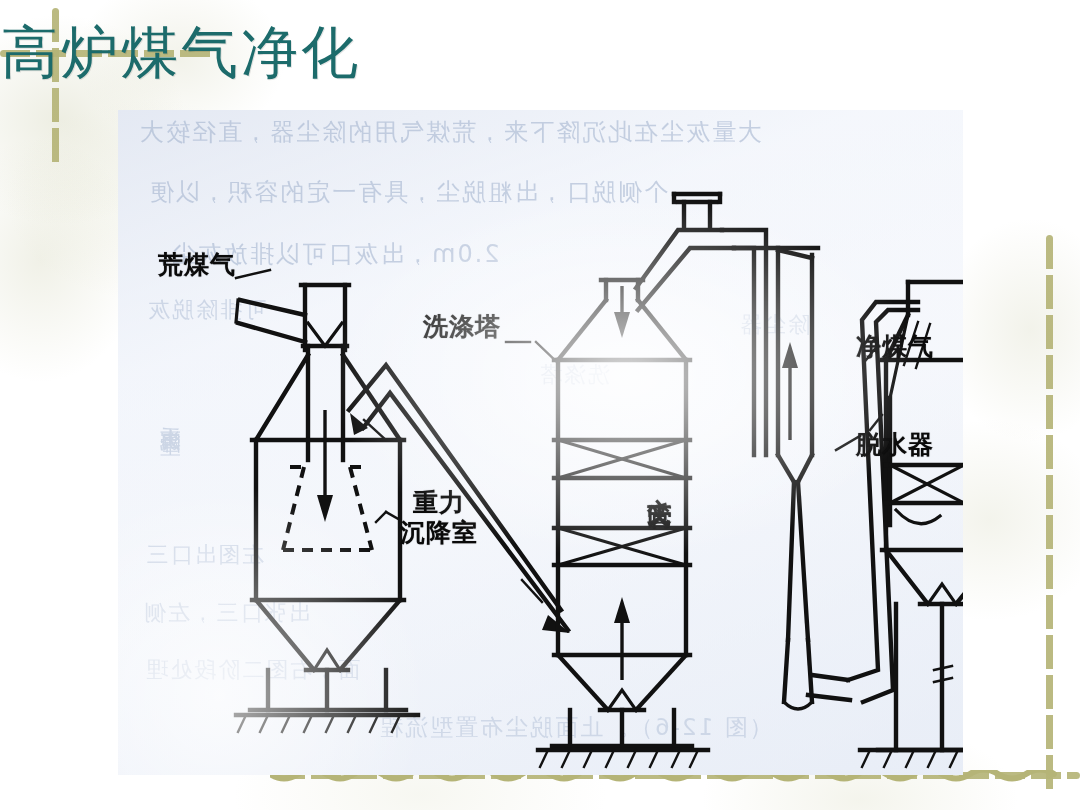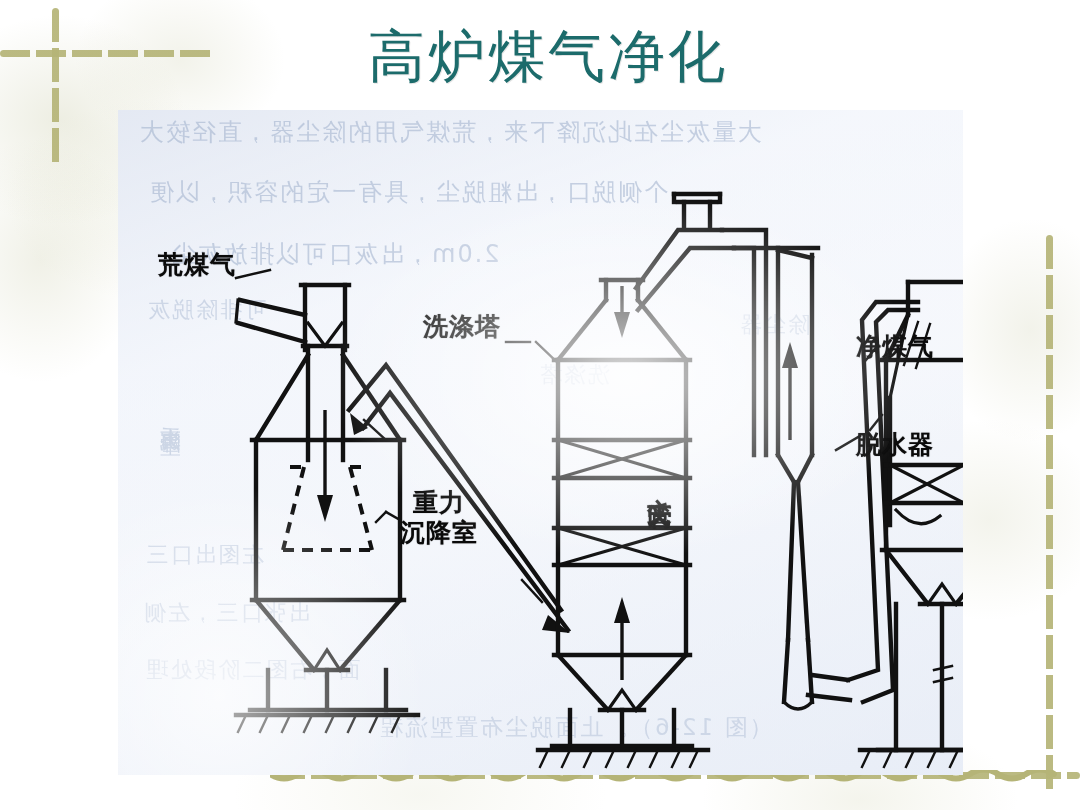--- a/index.html
+++ b/index.html
@@ -60,25 +60,25 @@
     left: 270px;
     top: 770px;
     width: 790px;
     height: 16px;
     overflow: hidden;
   }
 
   
   #title {
     position: absolute;
-    left: 16px; right: 0;
+    left: 1px; right: 0;
     top: 24px;
-    text-align: center;
+    text-align: left;
     color: #1c6b6b;
-    font-family: Liberation Serif, serif;
+    font-family: Liberation Mono, monospace;
     font-size: 57px;
     line-height: 66px;
     letter-spacing: 3px;
     font-weight: 400;
     text-shadow: 1px 1px 0 rgba(0,0,0,.10);
     white-space: nowrap;
   }
 
   
   #scan {

